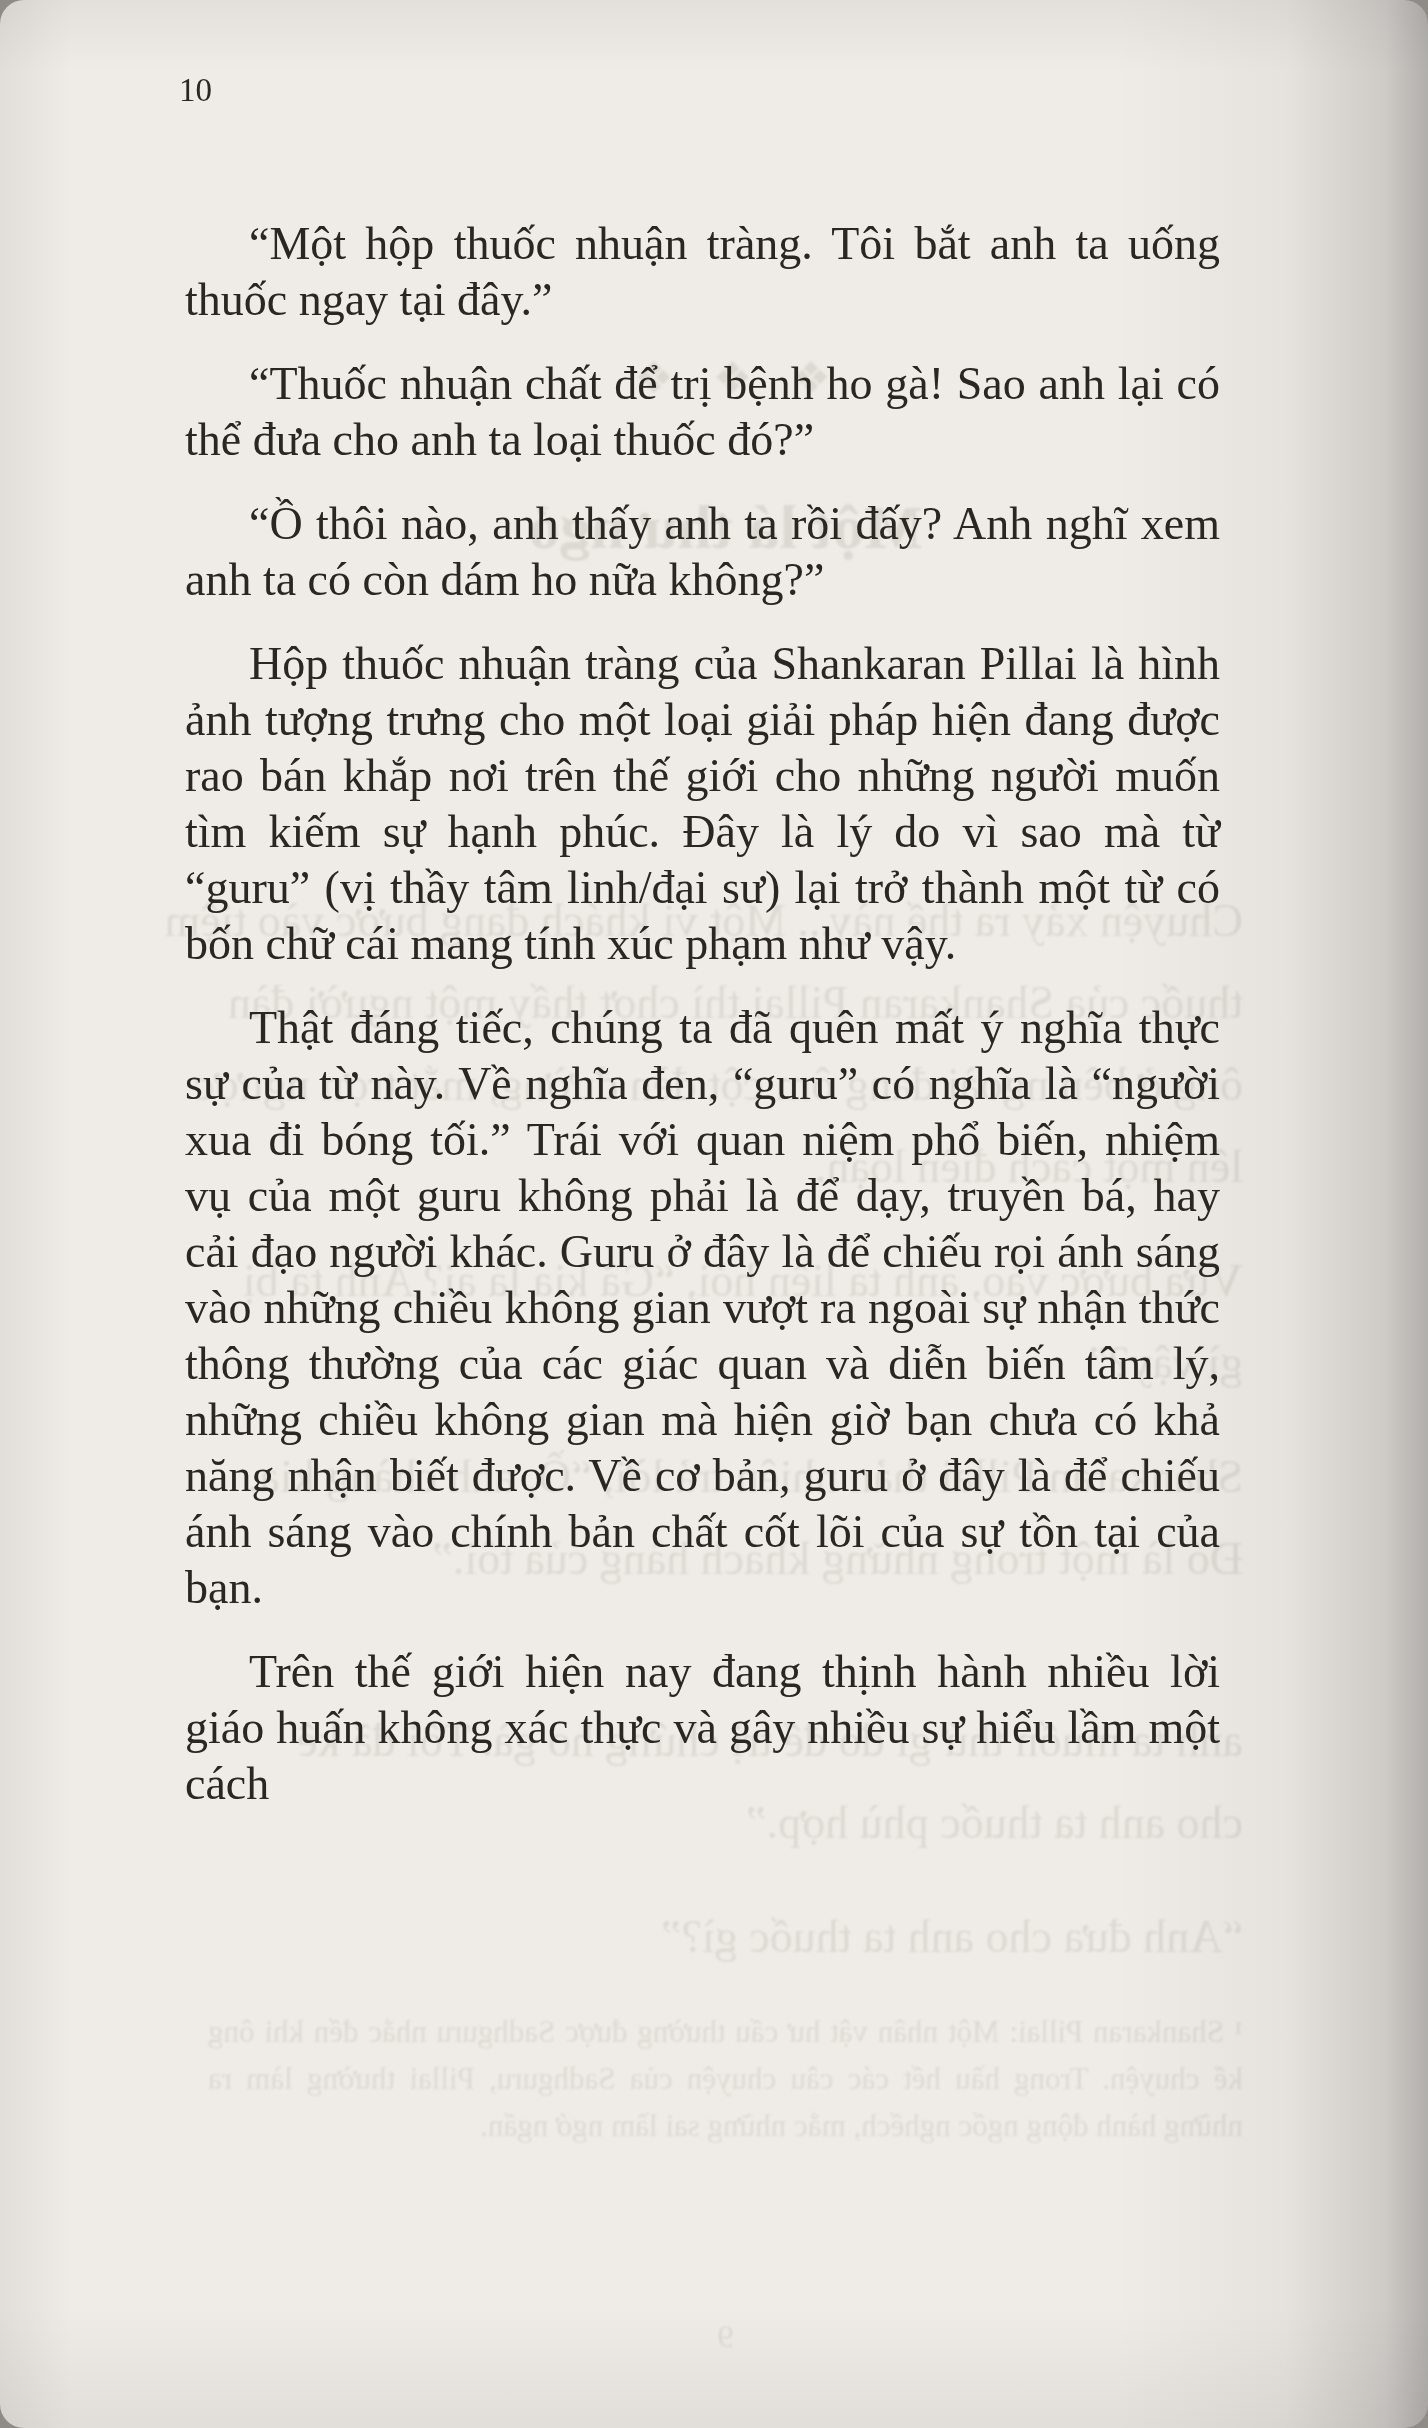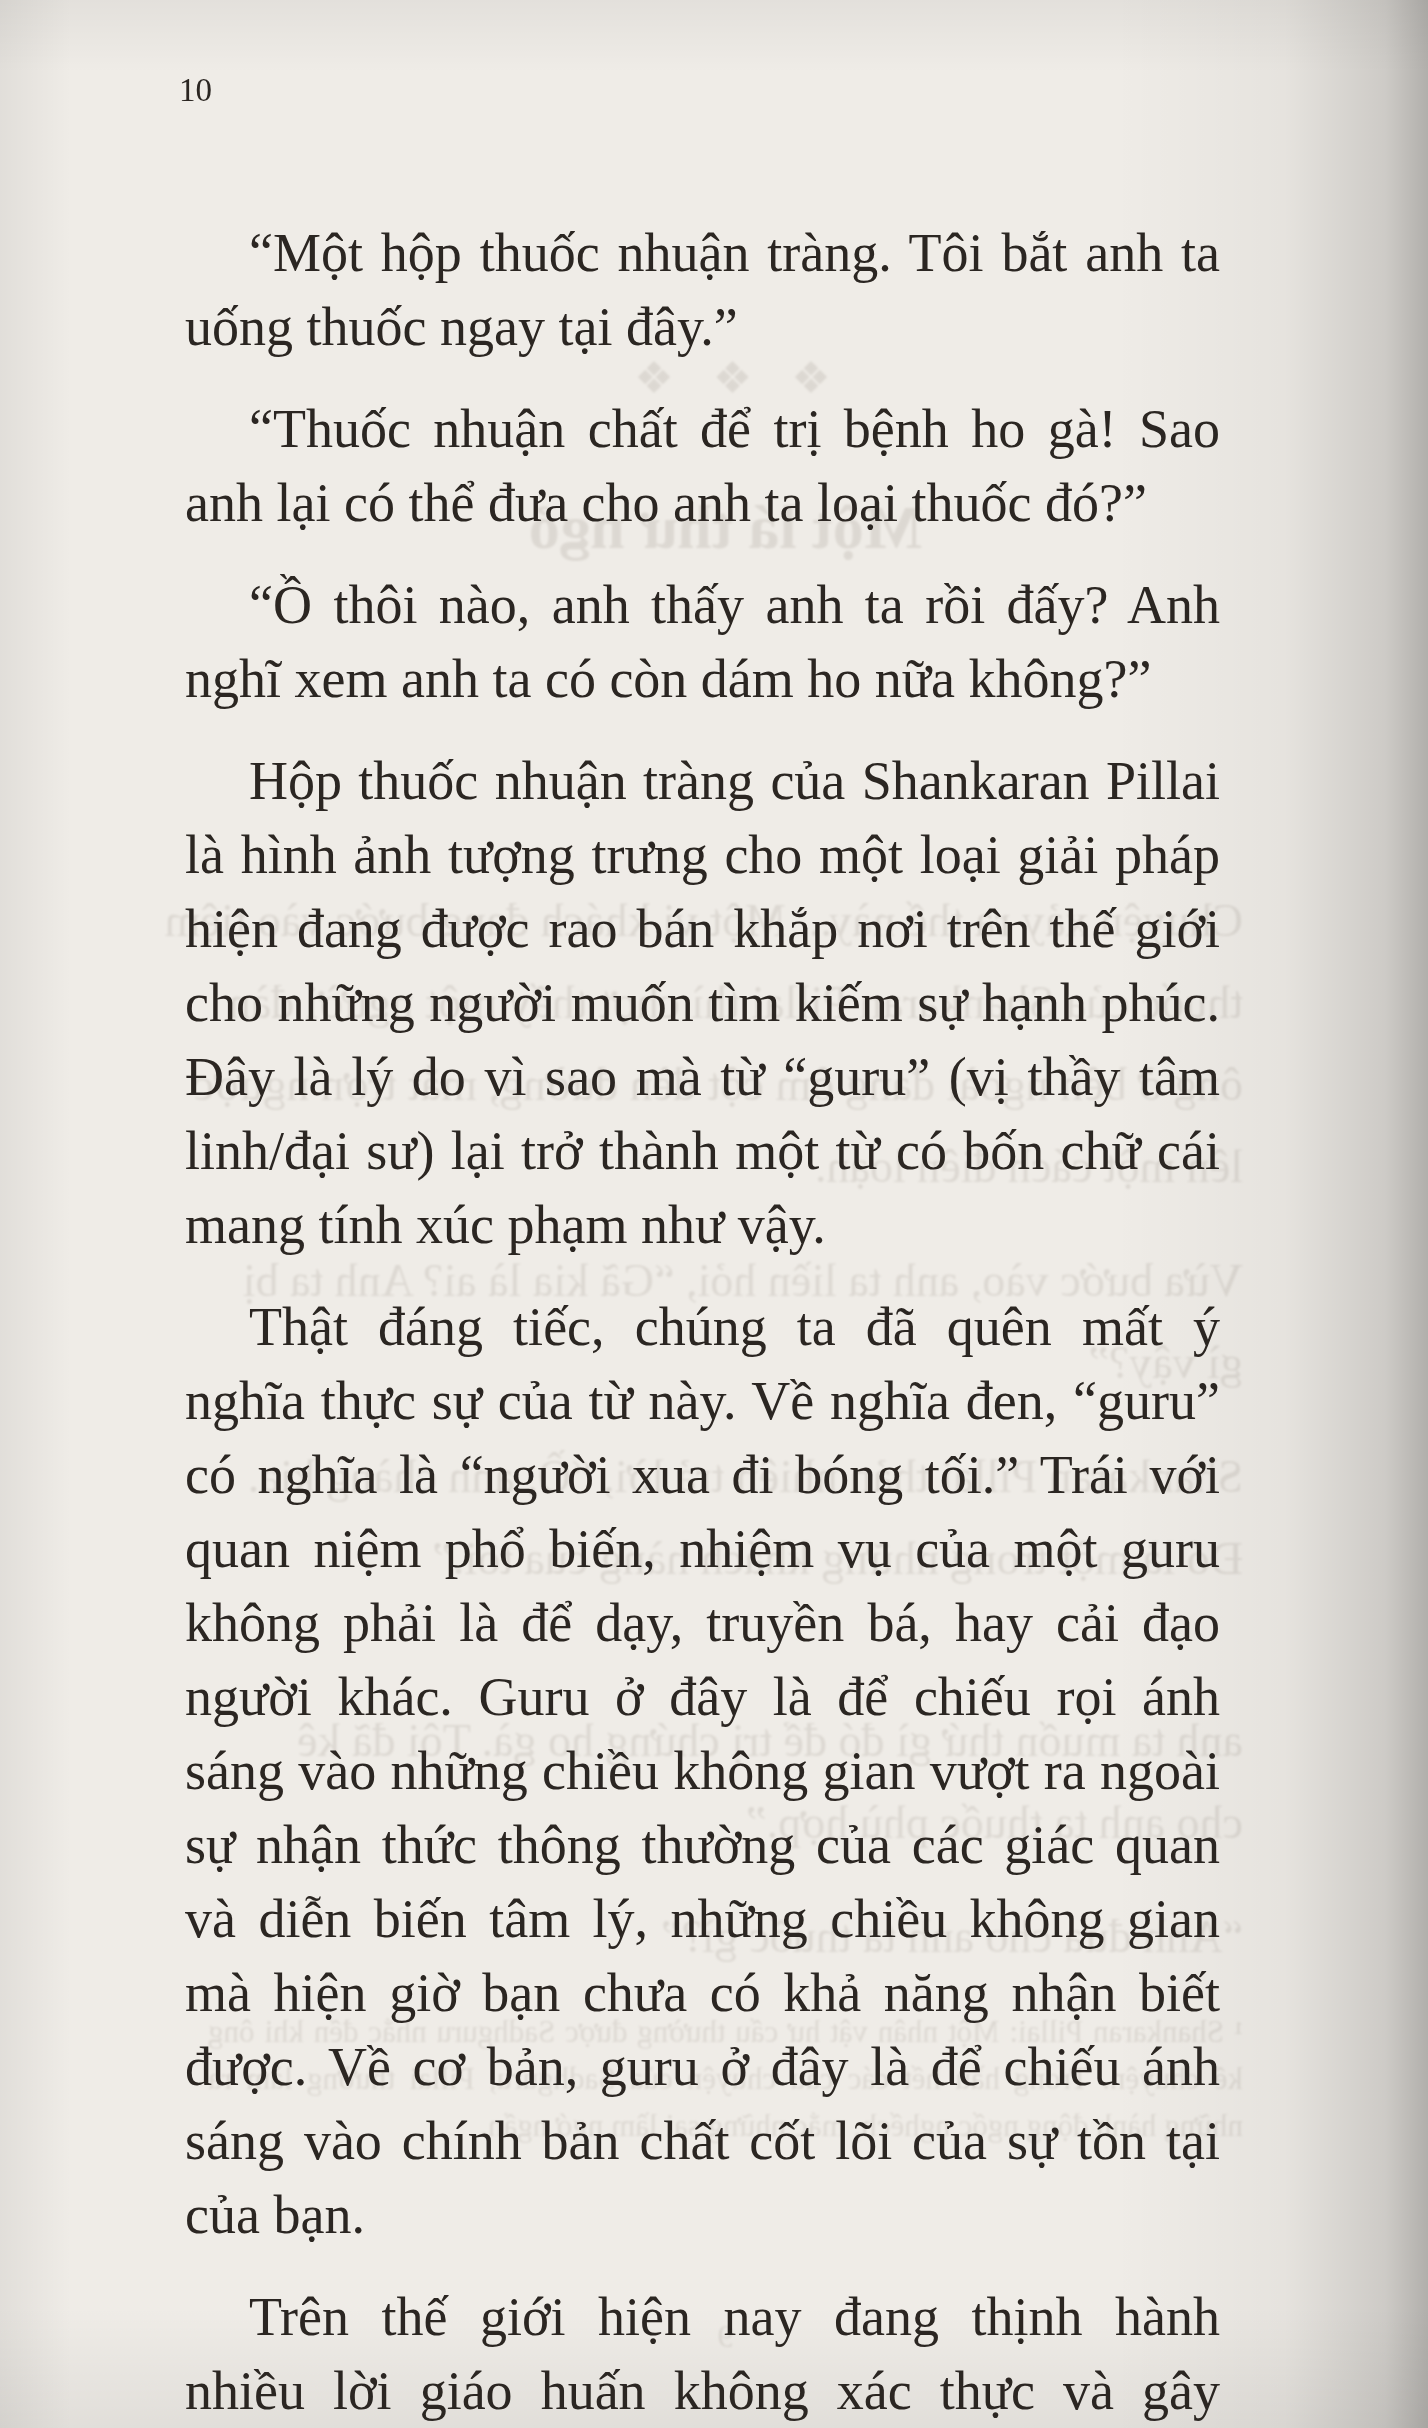--- a/index.html
+++ b/index.html
@@ -11,20 +11,21 @@
     position: relative;
     width: 1428px;
     height: 2428px;
     overflow: hidden;
     font-family: "Liberation Serif", "DejaVu Serif", serif;
     color: #2b2622;
     background:
       linear-gradient(180deg, rgba(0,0,0,0.05) 0, rgba(0,0,0,0) 3%, rgba(0,0,0,0) 95%, rgba(0,0,0,0.06) 100%),
       linear-gradient(90deg, rgba(0,0,0,0.06) 0, rgba(0,0,0,0) 5%, rgba(0,0,0,0) 78%, rgba(0,0,0,0.04) 90%, rgba(0,0,0,0.14) 97%, rgba(0,0,0,0.26) 100%),
       #efece7;
+    border-radius: 24px;
   }
 
   
   .bleed {
     position: absolute;
     inset: 0;
     transform: scaleX(-1);
     opacity: 0.14;
     color: #6f6458;
     filter: blur(1.2px);
@@ -59,22 +60,22 @@
     left: 0;
     right: 0;
     top: 0;
     text-align: center;
     font-size: 32px;
     letter-spacing: 9px;
   }
   .body-text { margin-top: 100px; }
   .body-text p {
     margin: 0 0 28px 0;
-    font-size: 54px;
-    line-height: 74px;
+    font-size: 46px;
+    line-height: 56px;
     text-align: justify;
     text-indent: 64px;
   }
   .body-text p:last-child { margin-bottom: 0; }
 </style>
 </head>
 <body>
 
 <div class="page">
 

